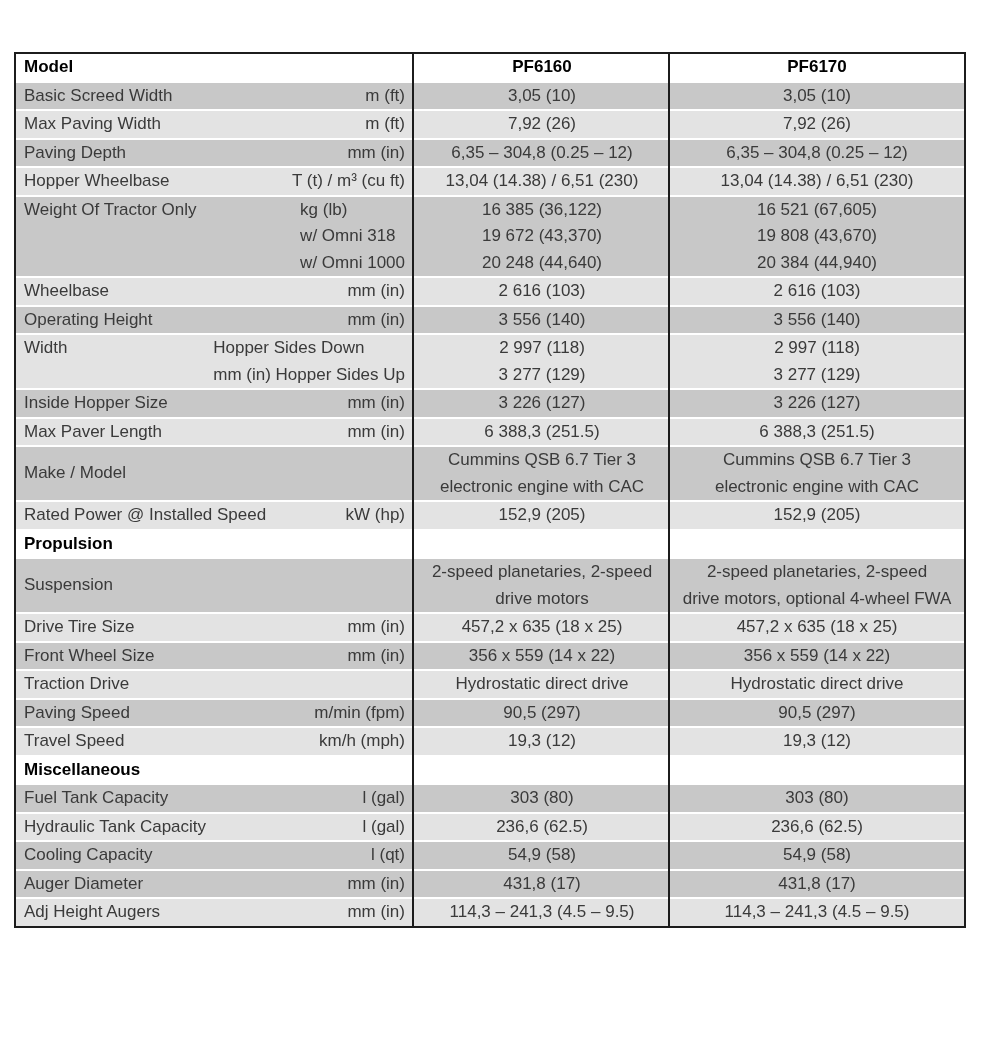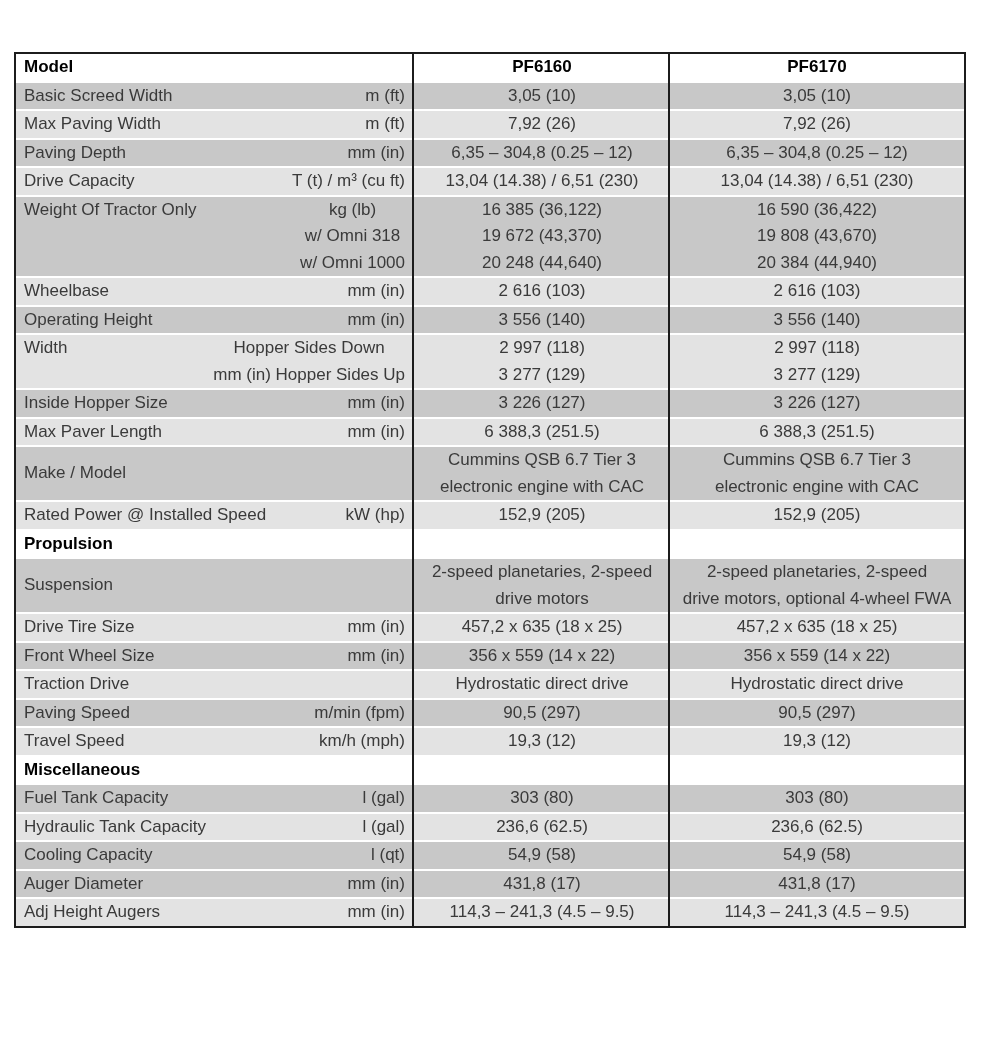--- a/index.html
+++ b/index.html
@@ -44,21 +44,21 @@
     display: flex;
     justify-content: space-between;
     align-items: flex-start;
     padding: 0 9px 0 8px;
   }
   .cell.c-val {
     text-align: center;
     padding: 0 6px;
   }
   .label-block { text-align: left; white-space: nowrap; }
-  .unit-block  { text-align: center; white-space: nowrap; }
+  .unit-block  { text-align: left; white-space: nowrap; }
   .bold-head {
     font-weight: bold;
     color: #000000;
   }
   .v-divider {
     position: absolute;
     top: 0;
     bottom: 0;
     width: 2px;
     background: #1c1c1c;
@@ -119,21 +119,21 @@
           </div>
           <div class="cell c-val">
             <div>6,35 – 304,8 (0.25 – 12)</div>
           </div>
           <div class="cell c-val">
             <div>6,35 – 304,8 (0.25 – 12)</div>
           </div>
         </div>
         <div class="t-row shade-light">
           <div class="cell c-label">
-            <div class="label-block">Drive Capacity</div>
+            <div class="label-block">Hopper Wheelbase</div>
             <div class="unit-block">
               <div>T (t) / m³ (cu ft)</div>
             </div>
           </div>
           <div class="cell c-val">
             <div>13,04 (14.38) / 6,51 (230)</div>
           </div>
           <div class="cell c-val">
             <div>13,04 (14.38) / 6,51 (230)</div>
           </div>
@@ -146,21 +146,21 @@
               <div>w/ Omni 318</div>
               <div>w/ Omni 1000</div>
             </div>
           </div>
           <div class="cell c-val">
             <div>16 385 (36,122)</div>
             <div>19 672 (43,370)</div>
             <div>20 248 (44,640)</div>
           </div>
           <div class="cell c-val">
-            <div>16 590 (36,422)</div>
+            <div>16 521 (67,605)</div>
             <div>19 808 (43,670)</div>
             <div>20 384 (44,940)</div>
           </div>
         </div>
         <div class="t-row shade-light">
           <div class="cell c-label">
             <div class="label-block">Wheelbase</div>
             <div class="unit-block">
               <div>mm (in)</div>
             </div>

